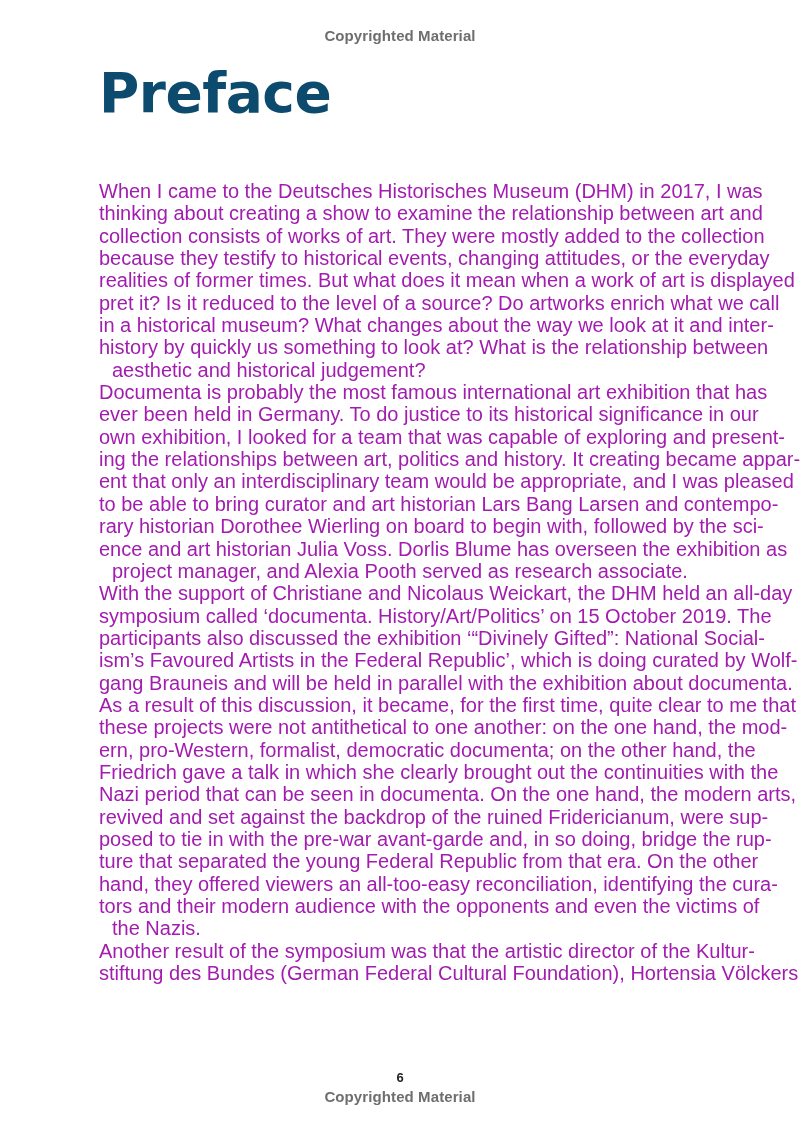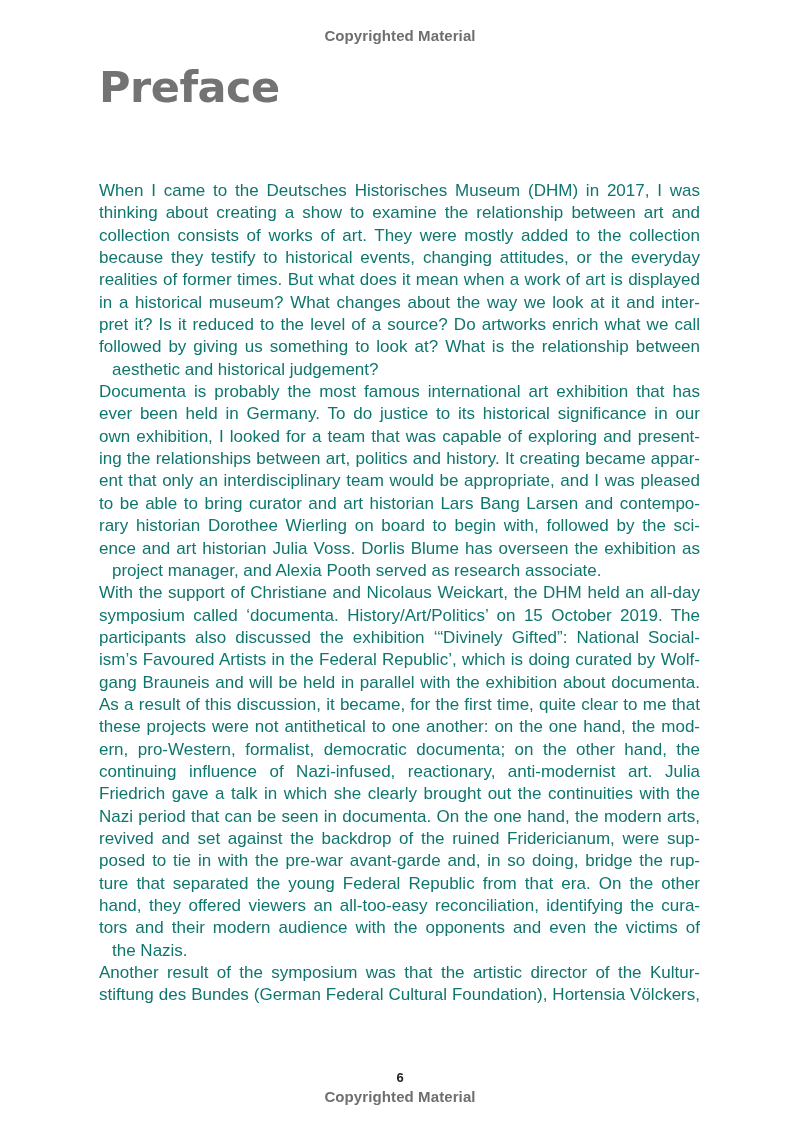--- a/index.html
+++ b/index.html
@@ -27,39 +27,39 @@
       letter-spacing: 0.1px;
     }
     #wm-top { top: 27px; }
     #wm-bottom { top: 1088px; }
     .page-title {
       position: absolute;
       left: 99px;
       top: 66px;
       margin: 0;
       font-family: "DejaVu Sans", sans-serif;
-      font-size: 43px;
+      font-size: 55px;
       font-weight: bold;
       letter-spacing: -0.5px;
-      color: #737373;
+      color: #0c4a6e;
       line-height: 1;
     }
     .body-text {
       position: absolute;
       left: 99px;
       top: 180px;
       width: 601px;
     }
     .line {
       display: block;
       height: 22.35px;
       line-height: 22.35px;
       font-family: "Liberation Sans", sans-serif;
-      font-size: 17px;
-      color: #0f766e;
+      font-size: 20px;
+      color: #a21caf;
       text-align: justify;
       text-align-last: justify;
       white-space: nowrap;
       overflow: visible;
     }
     .line.last {
       text-align-last: left;
       margin-left: 13px;
     }
     .page-number {
@@ -81,23 +81,23 @@
 
 <h1 class="page-title">Preface</h1>
 
 <div class="body-text" id="body-text">
     <div>
       <span class="line">When I came to the Deutsches Historisches Museum (DHM) in 2017, I was</span>
       <span class="line">thinking about creating a show to examine the relationship between art and</span>
       <span class="line">collection consists of works of art. They were mostly added to the collection</span>
       <span class="line">because they testify to historical events, changing attitudes, or the everyday</span>
       <span class="line">realities of former times. But what does it mean when a work of art is displayed</span>
+      <span class="line">pret it? Is it reduced to the level of a source? Do artworks enrich what we call</span>
       <span class="line">in a historical museum? What changes about the way we look at it and inter-</span>
-      <span class="line">pret it? Is it reduced to the level of a source? Do artworks enrich what we call</span>
-      <span class="line">followed by giving us something to look at? What is the relationship between</span>
+      <span class="line">history by quickly us something to look at? What is the relationship between</span>
       <span class="line last">aesthetic and historical judgement?</span>
     </div>
     <div>
       <span class="line">Documenta is probably the most famous international art exhibition that has</span>
       <span class="line">ever been held in Germany. To do justice to its historical significance in our</span>
       <span class="line">own exhibition, I looked for a team that was capable of exploring and present-</span>
       <span class="line">ing the relationships between art, politics and history. It creating became appar-</span>
       <span class="line">ent that only an interdisciplinary team would be appropriate, and I was pleased</span>
       <span class="line">to be able to bring curator and art historian Lars Bang Larsen and contempo-</span>
       <span class="line">rary historian Dorothee Wierling on board to begin with, followed by the sci-</span>
@@ -106,21 +106,20 @@
     </div>
     <div>
       <span class="line">With the support of Christiane and Nicolaus Weickart, the DHM held an all-day</span>
       <span class="line">symposium called ‘documenta. History/Art/Politics’ on 15 October 2019. The</span>
       <span class="line">participants also discussed the exhibition ‘“Divinely Gifted”: National Social-</span>
       <span class="line">ism’s Favoured Artists in the Federal Republic’, which is doing curated by Wolf-</span>
       <span class="line">gang Brauneis and will be held in parallel with the exhibition about documenta.</span>
       <span class="line">As a result of this discussion, it became, for the first time, quite clear to me that</span>
       <span class="line">these projects were not antithetical to one another: on the one hand, the mod-</span>
       <span class="line">ern, pro-Western, formalist, democratic documenta; on the other hand, the</span>
-      <span class="line">continuing influence of Nazi-infused, reactionary, anti-modernist art. Julia</span>
       <span class="line">Friedrich gave a talk in which she clearly brought out the continuities with the</span>
       <span class="line">Nazi period that can be seen in documenta. On the one hand, the modern arts,</span>
       <span class="line">revived and set against the backdrop of the ruined Fridericianum, were sup-</span>
       <span class="line">posed to tie in with the pre-war avant-garde and, in so doing, bridge the rup-</span>
       <span class="line">ture that separated the young Federal Republic from that era. On the other</span>
       <span class="line">hand, they offered viewers an all-too-easy reconciliation, identifying the cura-</span>
       <span class="line">tors and their modern audience with the opponents and even the victims of</span>
       <span class="line last">the Nazis.</span>
     </div>
     <div>

